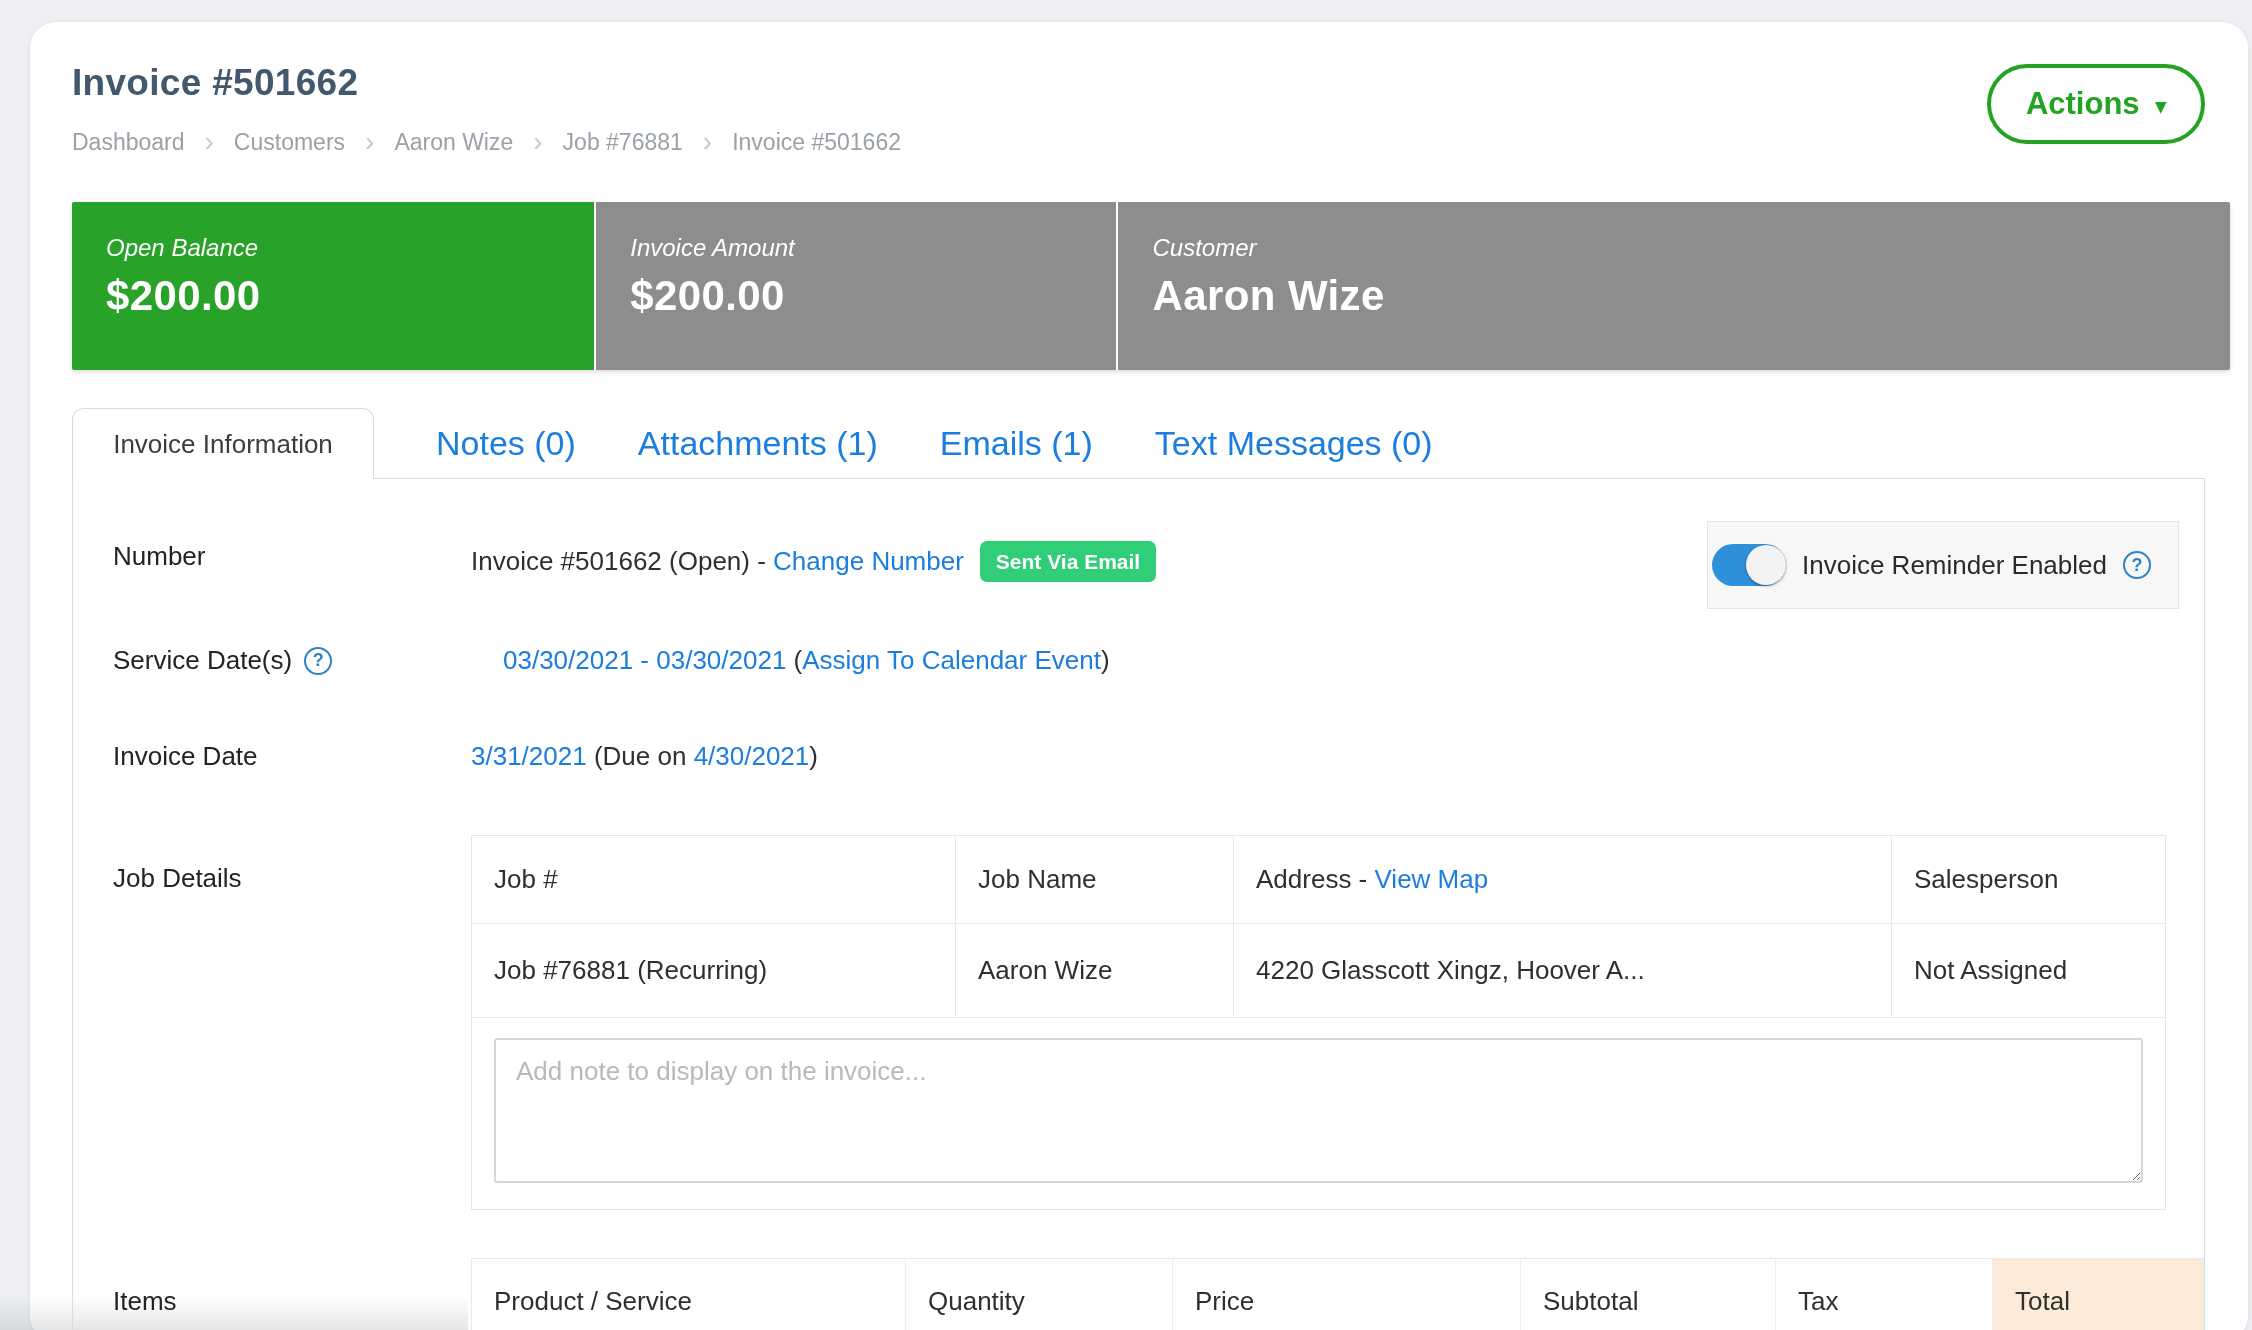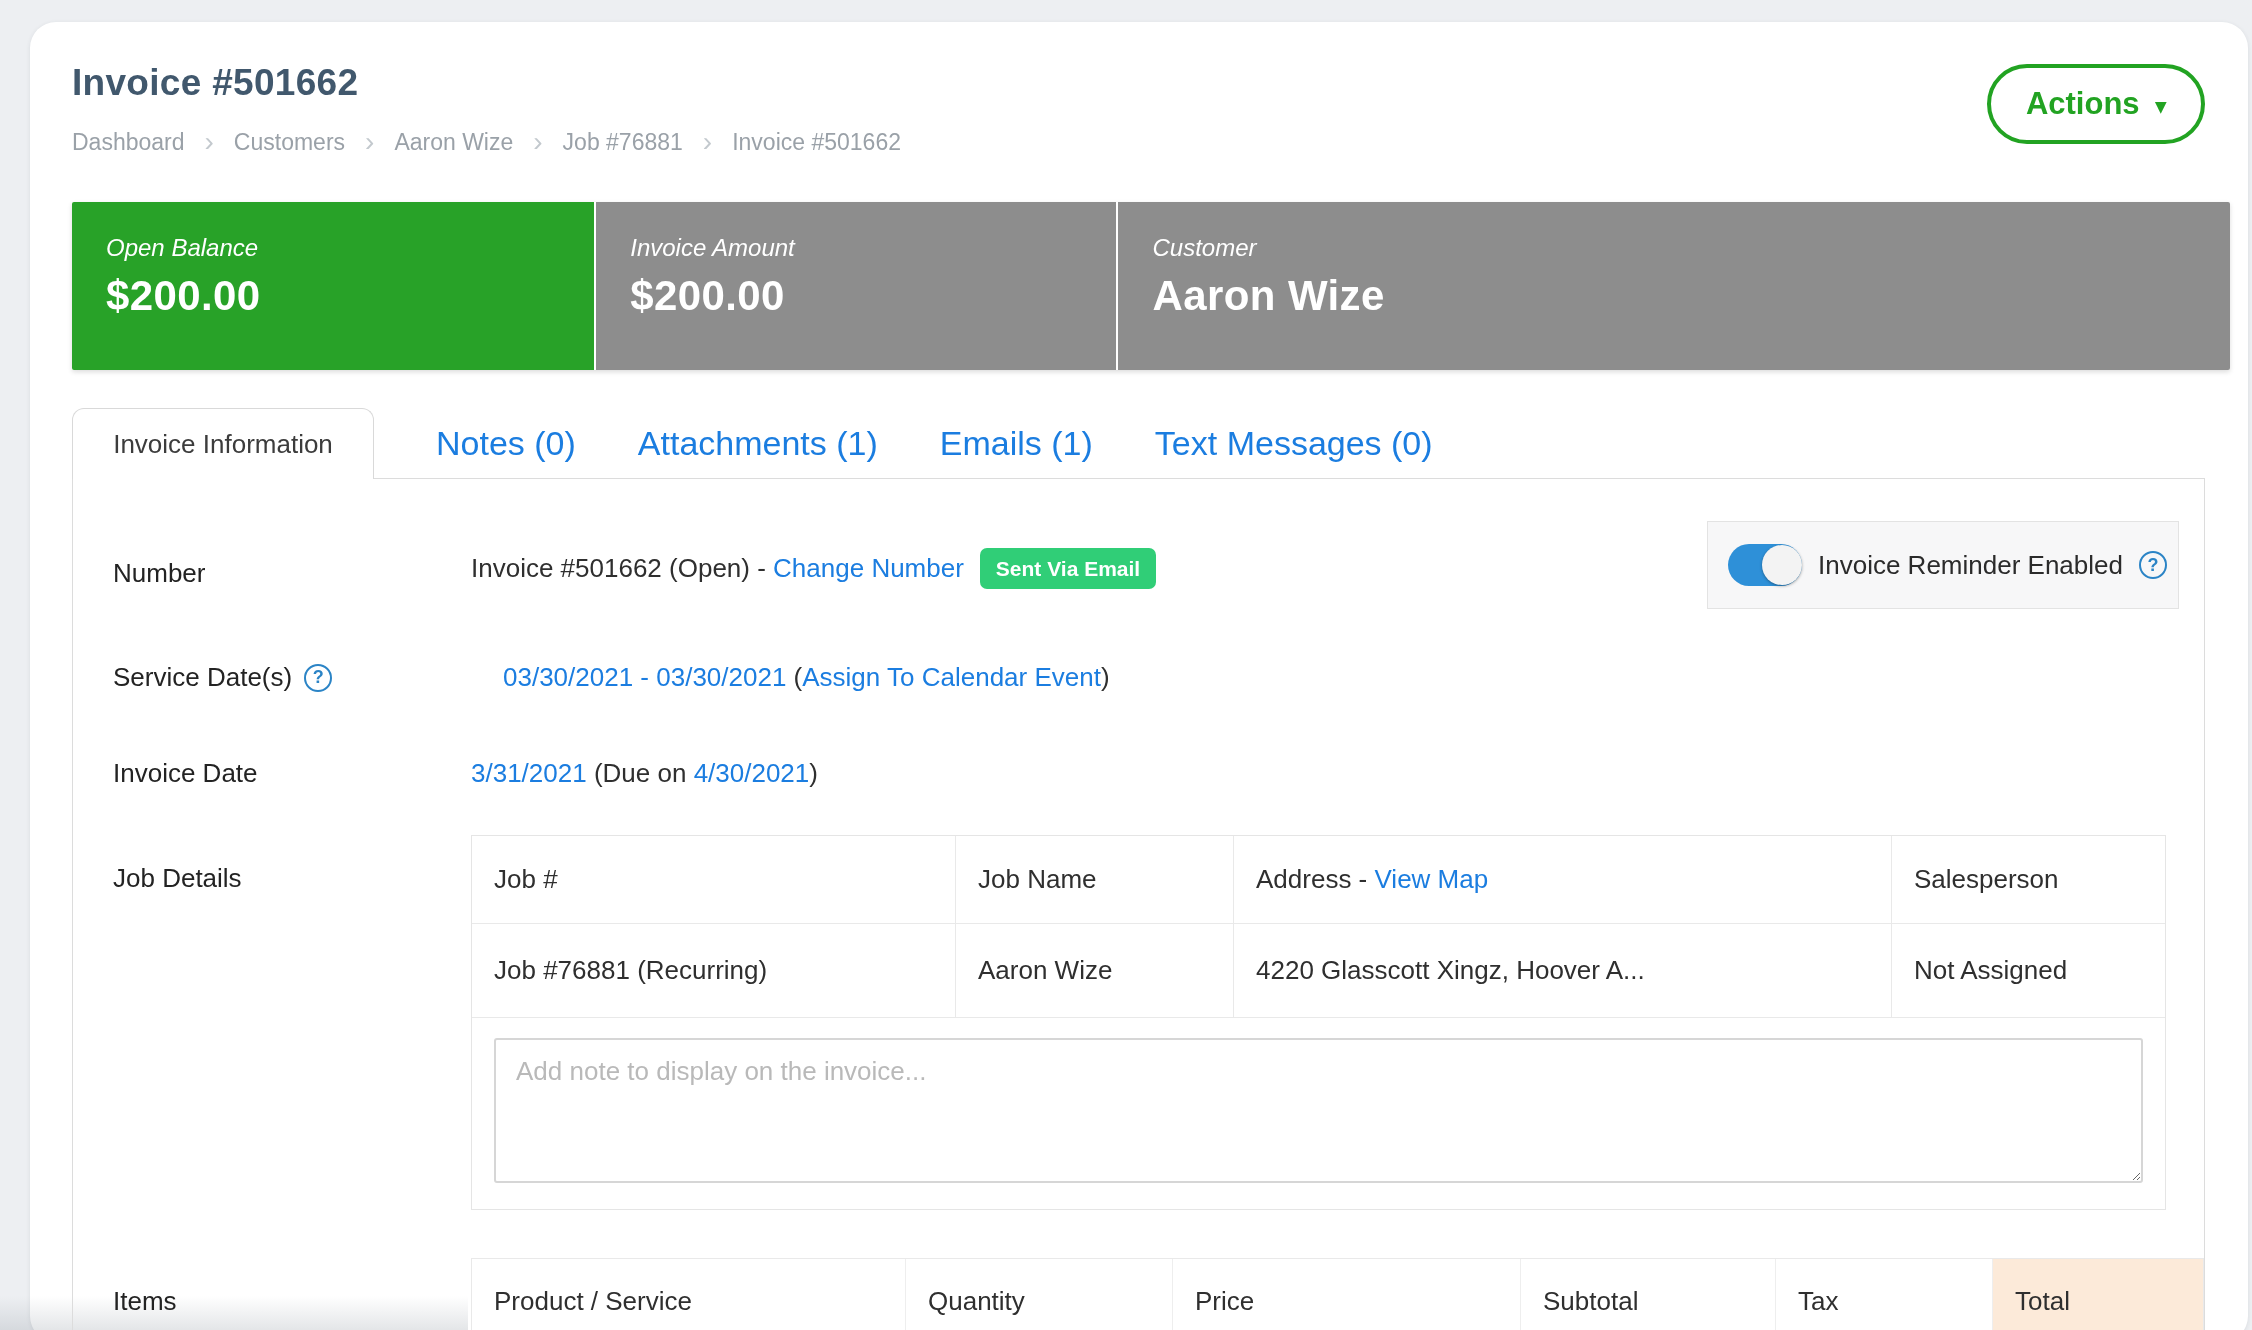--- a/index.html
+++ b/index.html
@@ -50,21 +50,21 @@
     width:302px; background:#fff; border:1px solid #d9d9d9; border-bottom:none;
     border-radius:12px 12px 0 0; margin-bottom:-1px;
     display:flex; align-items:center; justify-content:center;
     font-size:26px; color:#3c3c3c; cursor:pointer; white-space:nowrap;
   }
   .tab-link { display:flex; align-items:center; margin-left:62px; font-size:34px; color:#1b7de0; cursor:pointer; white-space:nowrap; }
 
   
   .tab-panel { position:relative; z-index:1; border:1px solid #dcdcdc; border-bottom:none; height:880px; }
 
-  .form-row { display:flex; align-items:flex-end; }
+  .form-row { display:flex; align-items:flex-start; }
   .form-label { flex:0 0 398px; padding-left:40px; font-size:26px; color:#232323; display:flex; align-items:center; gap:12px; white-space:nowrap; }
   .form-value { font-size:26px; color:#2f2f2f; display:flex; align-items:center; white-space:nowrap; }
   .lnk { color:#1b7de0; cursor:pointer; text-decoration:none; }
   .row-number   { margin-top:62px; height:48px; }
   .row-service  { margin-top:56px; height:48px;gap:32px; }
   .row-invoice  { margin-top:48px; height:48px; }
   .row-jobdetails { margin-top:46px; align-items:flex-start; }
   .row-items      { margin-top:48px; align-items:flex-start; }
   .pt { padding-top:28px; align-items:flex-start; }
 
@@ -75,21 +75,21 @@
   .help-icon {
     width:28px; height:28px; border:2px solid #2b84c6; border-radius:50%;
     color:#2b84c6; font-size:18px; font-weight:bold;
     display:inline-flex; align-items:center; justify-content:center; cursor:pointer; flex:0 0 auto;
   }
 
   
   .reminder-panel {
     position:absolute; top:42px; right:25px; width:472px; height:88px;
     background:#f7f7f8; border:1px solid #e3e3e3;
-    display:flex; align-items:center; gap:16px; padding:0 20px;
+    display:flex; align-items:center; gap:16px; padding:0 4px;
   }
   .toggle { position:relative; width:74px; height:42px; border-radius:21px; background:#2e90d8; cursor:pointer; flex:0 0 auto; }
   .toggle-knob {
     position:absolute; top:1px; right:0px; width:40px; height:40px; border-radius:50%;
     background:#f3f3f3; box-shadow:0 1px 3px rgba(0,0,0,0.35);
   }
   .reminder-label { font-size:26px; color:#2b2b2b; white-space:nowrap; }
 
   
   .jobdetails-box { width:1695px; border:1px solid #e5e5e5; }

